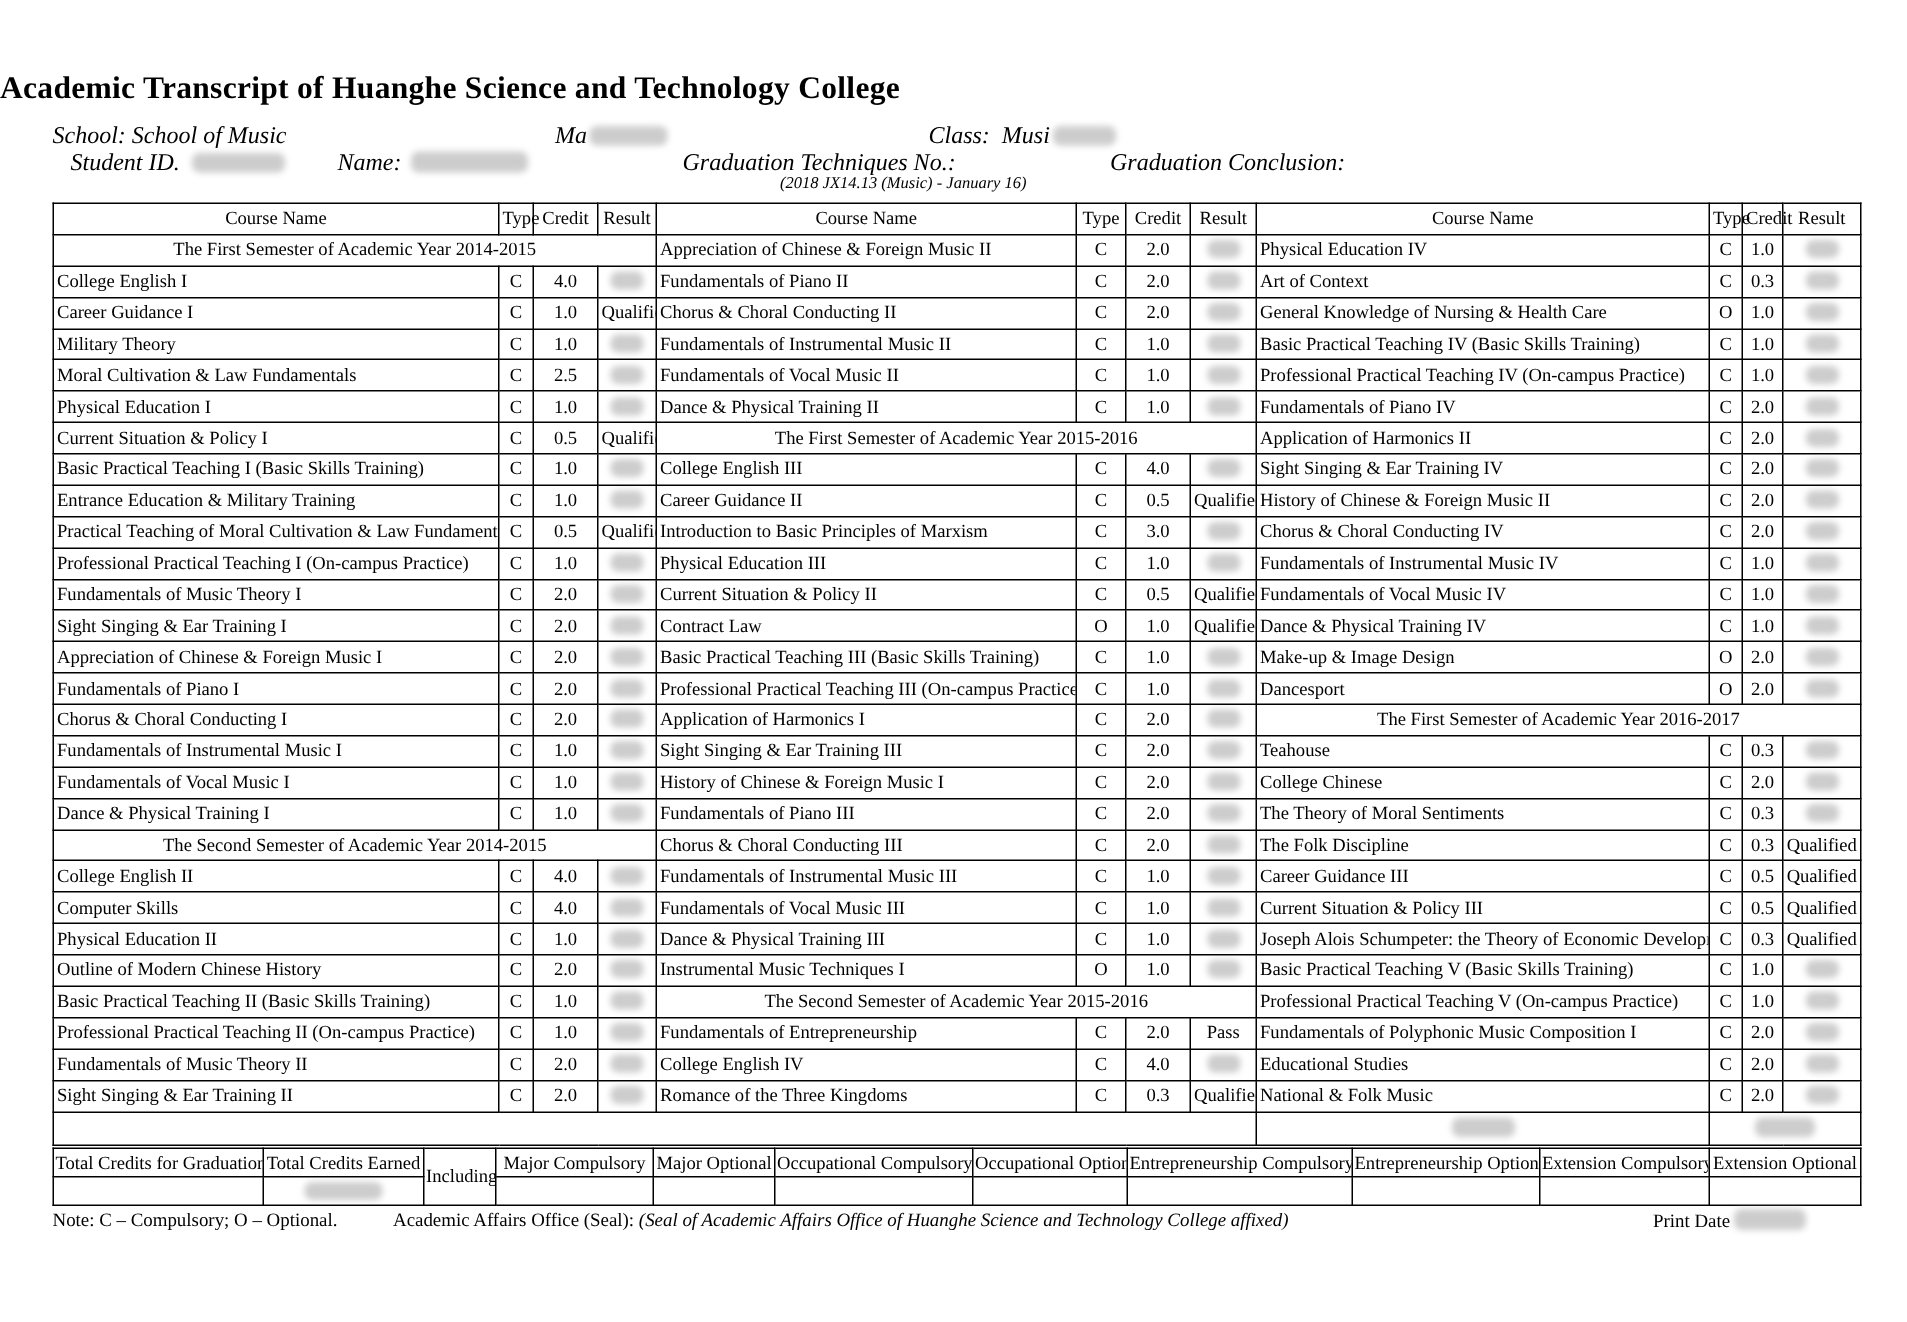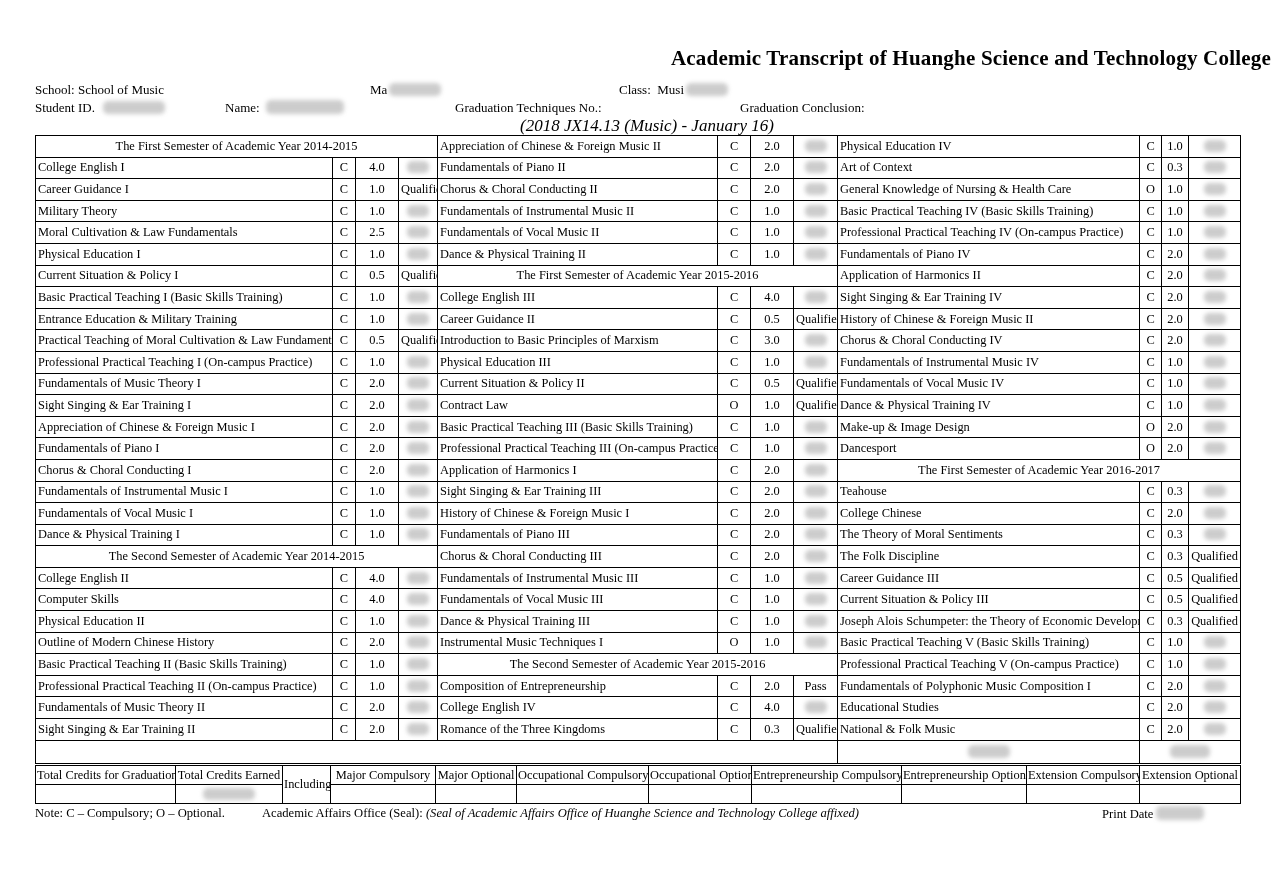--- a/index.html
+++ b/index.html
@@ -1,19 +1,19 @@
 <!DOCTYPE html>
 <html><head>
 <meta charset="utf-8">
 <style>
   html,body{margin:0;padding:0;background:#fff;}
   body{width:1271px;height:881px;position:relative;font-family:"Liberation Serif","DejaVu Serif",serif;color:#000;}
   .page{position:absolute;inset:0;background:#fff;}
-  .doc-title{position:absolute;top:46px;left:0;width:100%;text-align:right;font-size:21px;font-weight:bold;margin:0;letter-spacing:.2px;}
-  .hitem{position:absolute;font-size:13px;white-space:nowrap;}
+  .doc-title{position:absolute;top:46px;left:0;width:100%;text-align:left;font-size:21px;font-weight:bold;margin:0;letter-spacing:.2px;}
+  .hitem{position:absolute;font-size:16px;white-space:nowrap;font-style:italic;}
   .italic{font-style:italic;}
   .redact{display:inline-block;background:#bcbcbc;border-radius:5px;filter:blur(2px);opacity:.75;vertical-align:-2px;}
 
   table.main{position:absolute;top:135px;left:35px;width:1205px;height:629px;border-collapse:collapse;table-layout:fixed;}
   table.main th,table.main td{border:1px solid #000;font-size:12.4px;line-height:1.05;padding:0 2px;overflow:hidden;}
   table.main th{font-weight:normal;text-align:center;white-space:nowrap;overflow:visible;}
   td.cname{text-align:left;white-space:nowrap;}
   td.ctr{text-align:center;white-space:nowrap;overflow:visible;padding:0;}
   td.sem{text-align:center;white-space:nowrap;}
   td.res{text-align:center;padding:0;}
@@ -28,43 +28,57 @@
 <body>
 
 <div class="page">
 
   <h1 class="doc-title">Academic Transcript of Huanghe Science and Technology College</h1>
 
   <span class="hitem" style="top:82px;left:35px;">School: School of Music</span>
   <span class="hitem" style="top:82px;left:370px;"><span>Ma</span><span class="redact" style="width:52px;height:13px;margin-left:2px;"></span></span>
   <span class="hitem" style="top:82px;left:619px;"><span>Class:</span>&nbsp;&nbsp;<span>Musi</span><span class="redact" style="width:42px;height:13px;margin-left:2px;"></span></span>
 
-  <span class="hitem" style="top:100px;left:35px;"><span>Student ID.</span><span class="redact" style="width:62px;height:13px;margin-left:8px;"></span></span>
+  <span class="hitem" style="top:100px;left:47px;"><span>Student ID.</span><span class="redact" style="width:62px;height:13px;margin-left:8px;"></span></span>
   <span class="hitem" style="top:100px;left:225px;"><span>Name:</span><span class="redact" style="width:78px;height:14px;margin-left:6px;"></span></span>
   <span class="hitem" style="top:100px;left:455px;">Graduation Techniques No.:</span>
   <span class="hitem" style="top:100px;left:740px;">Graduation Conclusion:</span>
 
-  <span class="hitem italic" style="top:116px;left:520px;font-size:17px;text-align:right;">(2018 JX14.13 (Music) - January 16)</span>
+  <span class="hitem italic" style="top:116px;left:520px;font-size:11px;text-align:right;">(2018 JX14.13 (Music) - January 16)</span>
 
   <table class="main">
     <colgroup>
       <col style="width:297px">
         <col style="width:23px">
         <col style="width:43px">
         <col style="width:39px">
       <col style="width:280px">
         <col style="width:33px">
         <col style="width:43px">
         <col style="width:44px">
       <col style="width:302px">
         <col style="width:22px">
         <col style="width:27px">
         <col style="width:52px">
     </colgroup>
     <tbody id="courses-body">
+      <tr>
+        <th>Course Name</th>
+        <th>Type</th>
+        <th>Credit</th>
+        <th>Result</th>
+        <th>Course Name</th>
+        <th>Type</th>
+        <th>Credit</th>
+        <th>Result</th>
+        <th>Course Name</th>
+        <th>Type</th>
+        <th>Credit</th>
+        <th>Result</th>
+      </tr>
 
     <tr>
           <td class="sem" colspan="4">The First Semester of Academic Year 2014-2015</td>
           <td class="cname">Appreciation of Chinese &amp; Foreign Music II</td>
           <td class="ctr">C</td>
           <td class="ctr">2.0</td>
           <td class="res"><span class="redact" style="width: 22px; height: 12px;"></span></td>
           <td class="cname">Physical Education IV</td>
           <td class="ctr">C</td>
           <td class="ctr">1.0</td>
@@ -392,21 +406,21 @@
           <td class="cname">Professional Practical Teaching V (On-campus Practice)</td>
           <td class="ctr">C</td>
           <td class="ctr">1.0</td>
           <td class="res"><span class="redact" style="width: 22px; height: 12px;"></span></td>
         </tr>
         <tr>
           <td class="cname">Professional Practical Teaching II (On-campus Practice)</td>
           <td class="ctr">C</td>
           <td class="ctr">1.0</td>
           <td class="res"><span class="redact" style="width: 22px; height: 12px;"></span></td>
-          <td class="cname">Composition of Entrepreneurship</td>
+          <td class="cname">Fundamentals of Entrepreneurship</td>
           <td class="ctr">C</td>
           <td class="ctr">2.0</td>
           <td class="res">Pass</td>
           <td class="cname">Fundamentals of Polyphonic Music Composition I</td>
           <td class="ctr">C</td>
           <td class="ctr">2.0</td>
           <td class="res"><span class="redact" style="width: 22px; height: 12px;"></span></td>
         </tr>
         <tr>
           <td class="cname">Fundamentals of Music Theory II</td>

